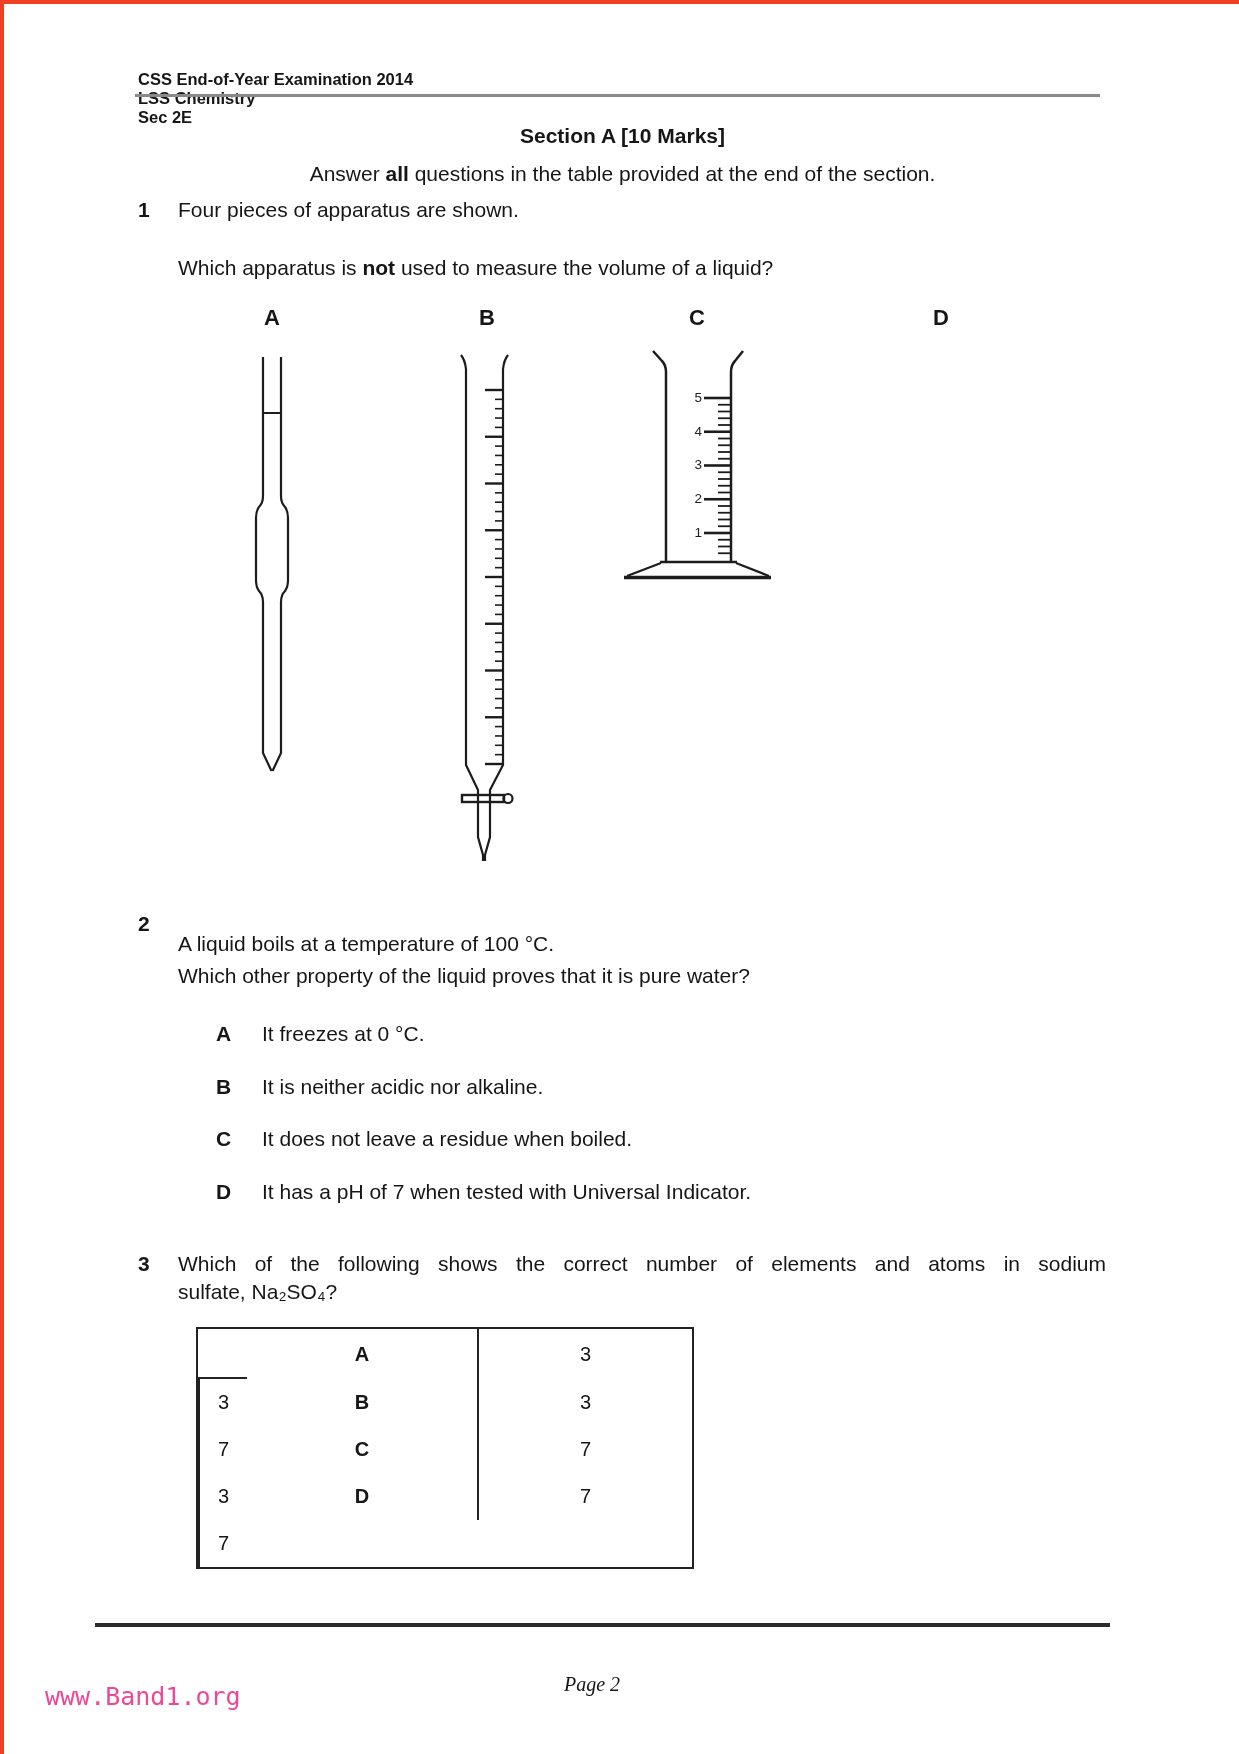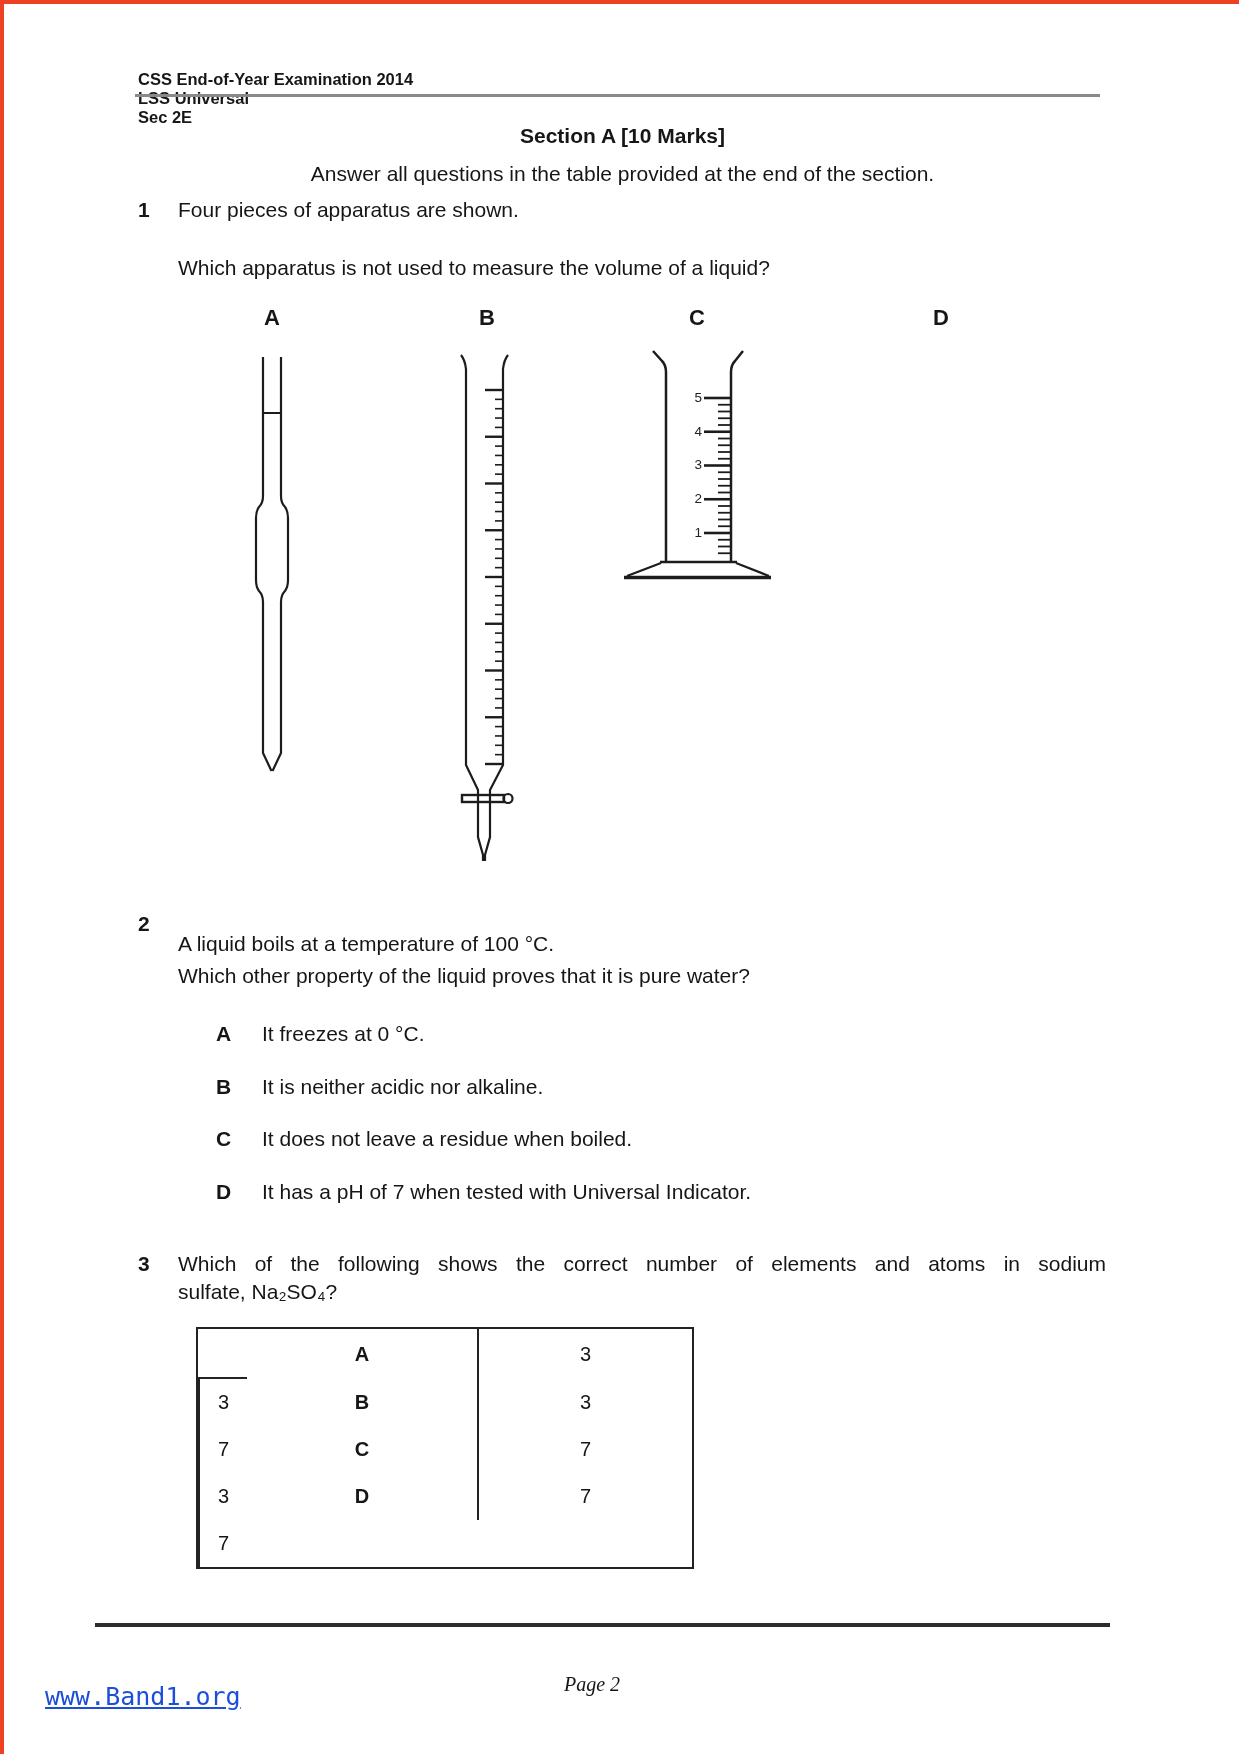--- a/index.html
+++ b/index.html
@@ -12,50 +12,50 @@
   .edge-top{left:0;top:0;width:100%;height:4px;}
   .edge-left{left:0;top:0;width:4px;height:100%;}
   .header{left:138px;top:70px;width:962px;display:flex;justify-content:space-between;
           font-weight:bold;font-size:16.5px;}
   .header-rule{left:135px;top:94px;width:965px;height:3px;background:#8a8a8a;}
   .centerband{left:135px;width:975px;text-align:center;}
   .section-title{top:124px;font-size:21px;font-weight:bold;}
   .instruction{top:162px;font-size:21px;}
   .qnum{font-weight:bold;font-size:21px;width:30px;}
   .qtext{font-size:21px;}
-  .b{font-weight:normal;}
+  .b{font-weight:bold;}
   .fig-label{font-weight:bold;font-size:22px;transform:translateX(-50%);}
   svg{position:absolute;overflow:visible;}
   svg path, svg line, svg rect, svg circle{stroke:#1c1c1c;fill:none;}
   .cyl-num{font-size:13.5px;width:32px;text-align:right;line-height:14px;color:#222;}
   .opt-letter{font-weight:bold;font-size:21px;}
   .opt-text{font-size:21px;}
   .justify1{text-align:justify;text-align-last:justify;}
   .q3line{font-size:21px;width:928px;left:178px;}
   .table{left:196px;top:1327px;width:494px;height:238px;border:2px solid #222;
          display:grid;grid-template-columns:49px 230px 215px;
          grid-template-rows:50px 47px 47px 47px 47px;font-size:20px;box-sizing:content-box;}
   .cell{display:flex;align-items:center;justify-content:center;}
   .cell.vline{border-left:2px solid #222;}
   .cell.hline{border-bottom:2px solid #222;}
   .rowletter{font-weight:bold;}
   .footer-rule{left:95px;top:1623px;width:1015px;height:4px;background:#2c2c2c;}
   .page-num{left:122px;top:1673px;width:940px;text-align:center;
             font-family:"Liberation Serif", serif;font-style:italic;font-size:20px;}
-  .site{left:45px;top:1682px;font-family:"DejaVu Sans Mono", monospace;font-size:25px;color:#1d4ed8;text-decoration:underline;}
+  .site{left:45px;top:1682px;font-family:"DejaVu Sans Mono", monospace;font-size:25px;color:#ec4899;}
 </style>
 </head>
 <body>
 
 <div class="abs edge-top" style="background: rgb(238, 64, 35);"></div>
 <div class="abs edge-left" style="background: rgb(238, 64, 35);"></div>
 
 <div class="abs header">
   <span>CSS End-of-Year Examination 2014</span>
-  <span>LSS Universal</span>
+  <span>LSS Chemistry</span>
   <span>Sec 2E</span>
 </div>
 <div class="abs header-rule"></div>
 
 <div class="abs centerband section-title">Section A [10 Marks]</div>
 <div class="abs centerband instruction"><span>Answer </span><span class="b">all</span><span> questions in the table provided at the end of the section.</span></div>
 
 <div class="abs qnum" style="left:138px;top:198px;">1</div>
 <div class="abs qtext" style="left:178px;top:198px;">Four pieces of apparatus are shown.</div>
 <div class="abs qtext" style="left:178px;top:256px;"><span>Which apparatus is </span><span class="b">not</span><span> used to measure the volume of a liquid?</span></div>

